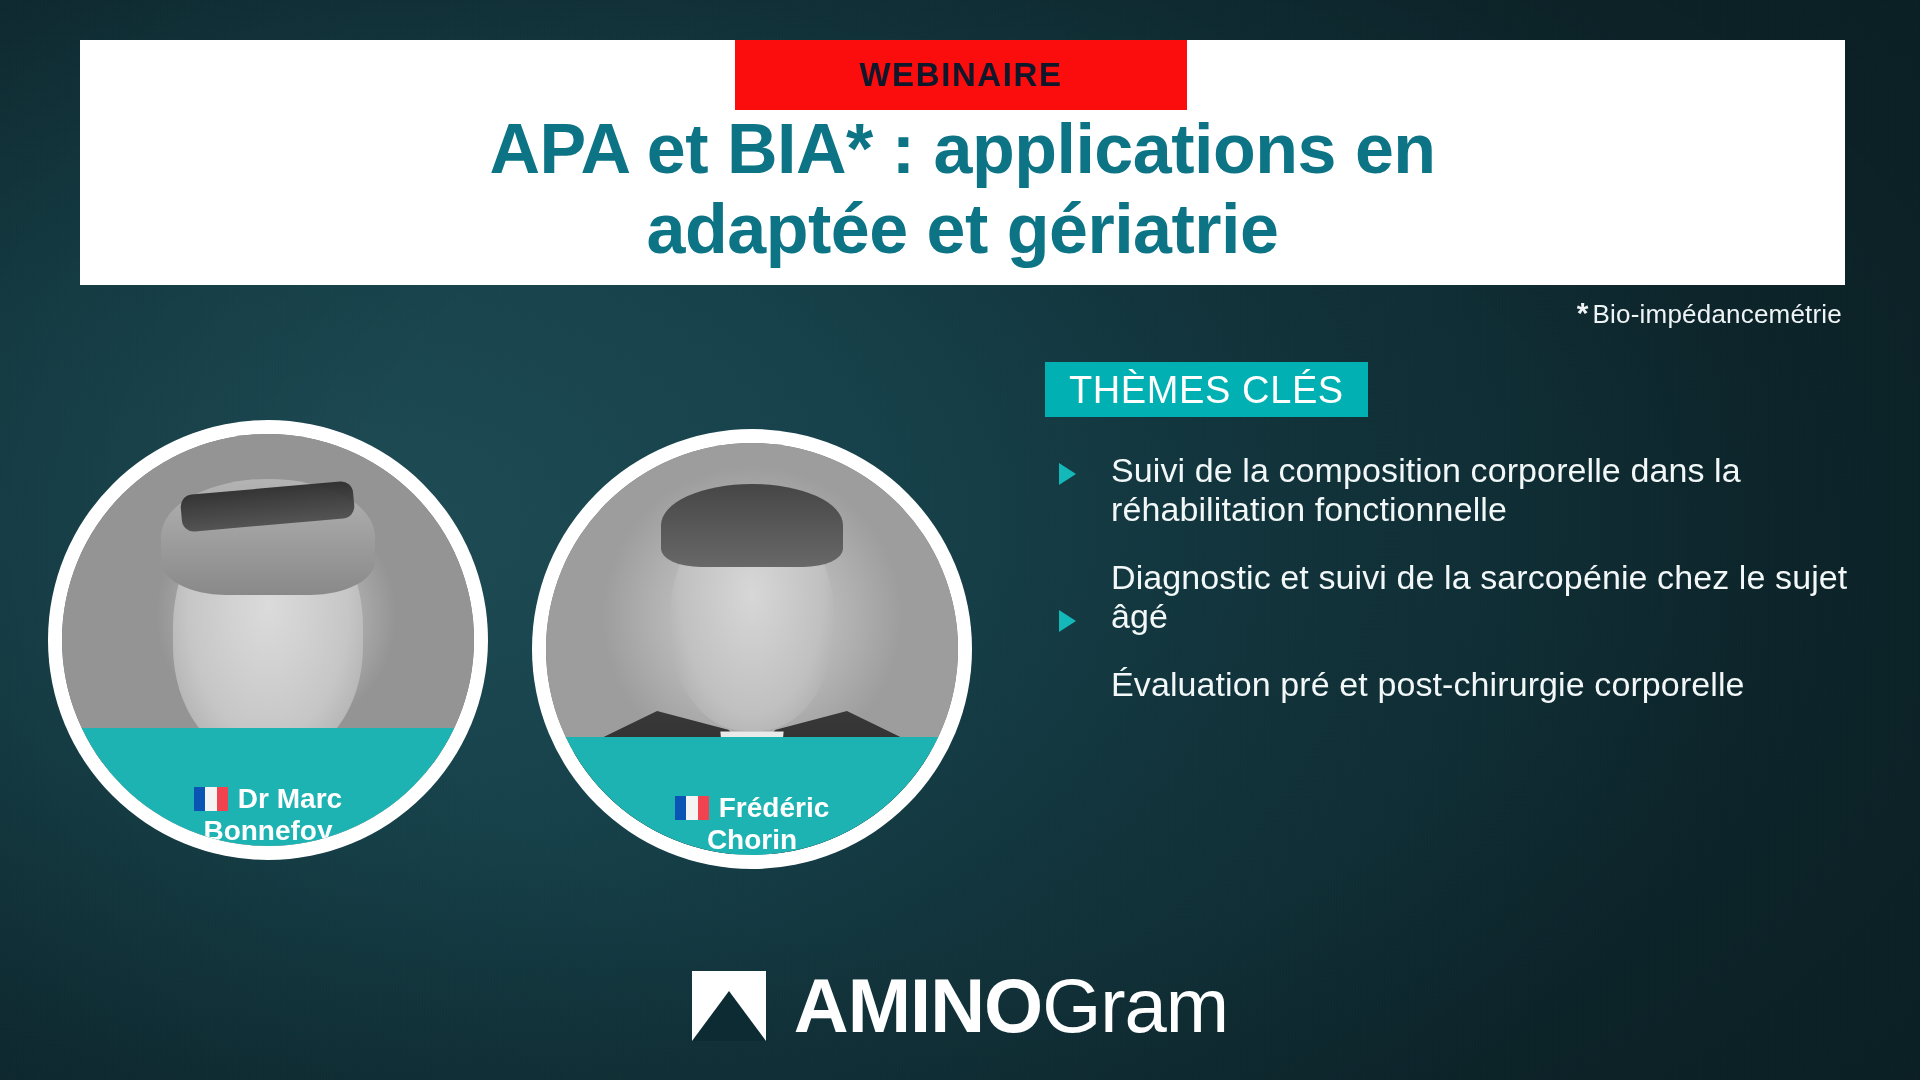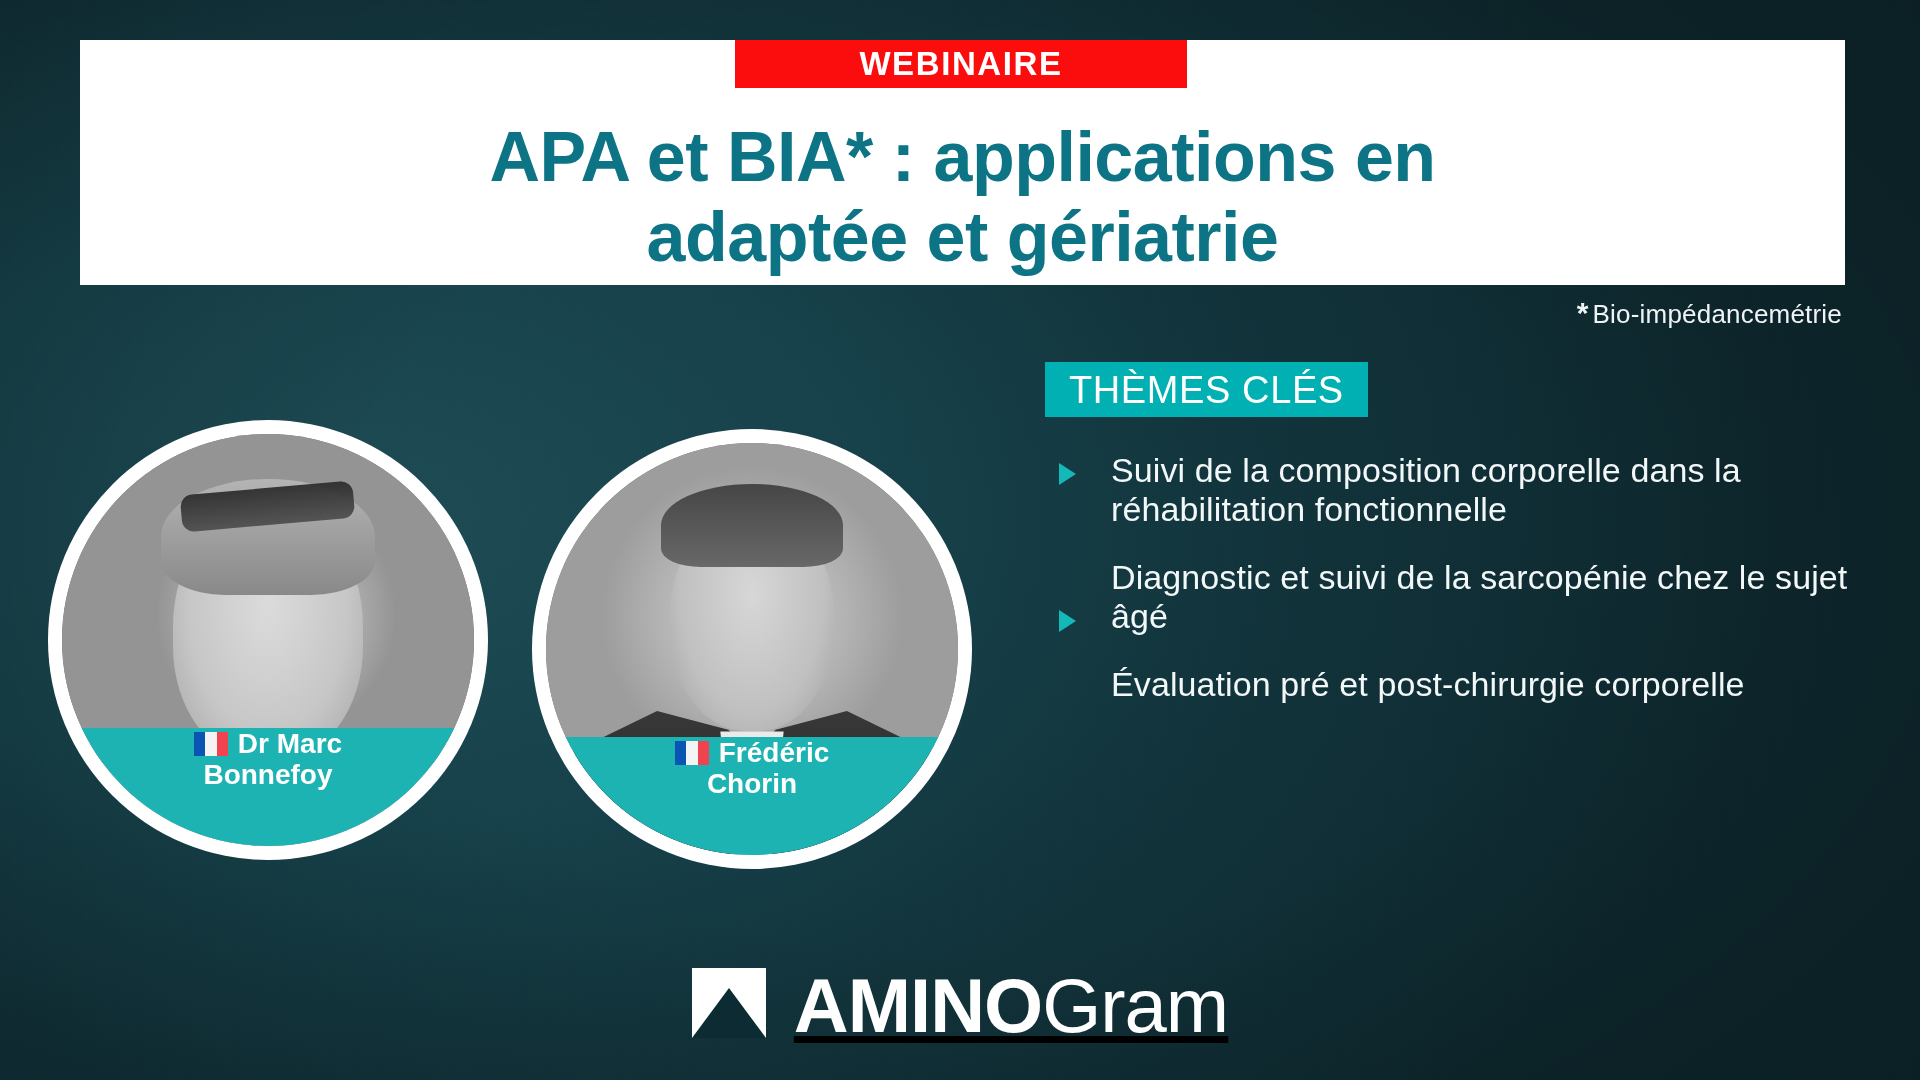--- a/index.html
+++ b/index.html
@@ -44,44 +44,43 @@
     width: 1765px;
     height: 245px;
     background: #ffffff;
     z-index: 5;
   }
   .webinar-badge {
     position: absolute;
     left: 735px;
     top: 40px;
     width: 452px;
-    height: 48px;
+    height: 70px;
     background: #fc0d0d;
-    color: #ffffff;
+    color: #0f172a;
     font-size: 33px;
     font-weight: 700;
     letter-spacing: 1.6px;
     display: flex;
     align-items: center;
     justify-content: center;
     z-index: 6;
   }
   .slide-title {
     position: absolute;
     left: 80px;
     top: 110px;
     width: 1765px;
     text-align: center;
     color: #0d7486;
     font-size: 70px;
     font-weight: 700;
     line-height: 1.14;
     letter-spacing: -0.5px;
     z-index: 6;
-    margin-top: 8px;
   }
   .footnote {
     position: absolute;
     right: 78px;
     top: 296px;
     color: #eef4f5;
     font-size: 26px;
     letter-spacing: .2px;
     z-index: 6;
     white-space: nowrap;
@@ -120,21 +119,21 @@
     position: absolute;
     left: 0;
     right: 0;
     bottom: 0;
     height: 118px;
     background: #1eb3b3;
     color: #ffffff;
     display: flex;
     flex-direction: column;
     align-items: center;
-    justify-content: flex-start;
+    justify-content: flex-end;
     font-size: 28px;
     font-weight: 700;
     line-height: 1.12;
     text-align: center;
   }
   .speaker .nameline { display: block; white-space: nowrap; }
   .flag {
     display: inline-block;
     width: 34px;
     height: 24px;
@@ -231,25 +230,24 @@
   .theme-item.m-top    .marker { top: 12px; }
   .theme-item.m-second .marker { top: 52px; }
   .theme-item.m-above  .marker { top: -18px; }
 
   
   .logo {
     position: absolute;
     left: 0; right: 0;
     bottom: 36px;
     display: flex;
-    align-items: flex-start;
+    align-items: center;
     justify-content: center;
     gap: 28px;
     z-index: 4;
-    text-decoration: underline;
   }
   .logo-mark { width: 74px; height: 70px; display: block; }
   .logo-text {
     color: #ffffff;
     font-size: 76px;
     line-height: 1;
     letter-spacing: -1px;
     white-space: nowrap;
   }
   .logo-text .amino { font-weight: 700; }

